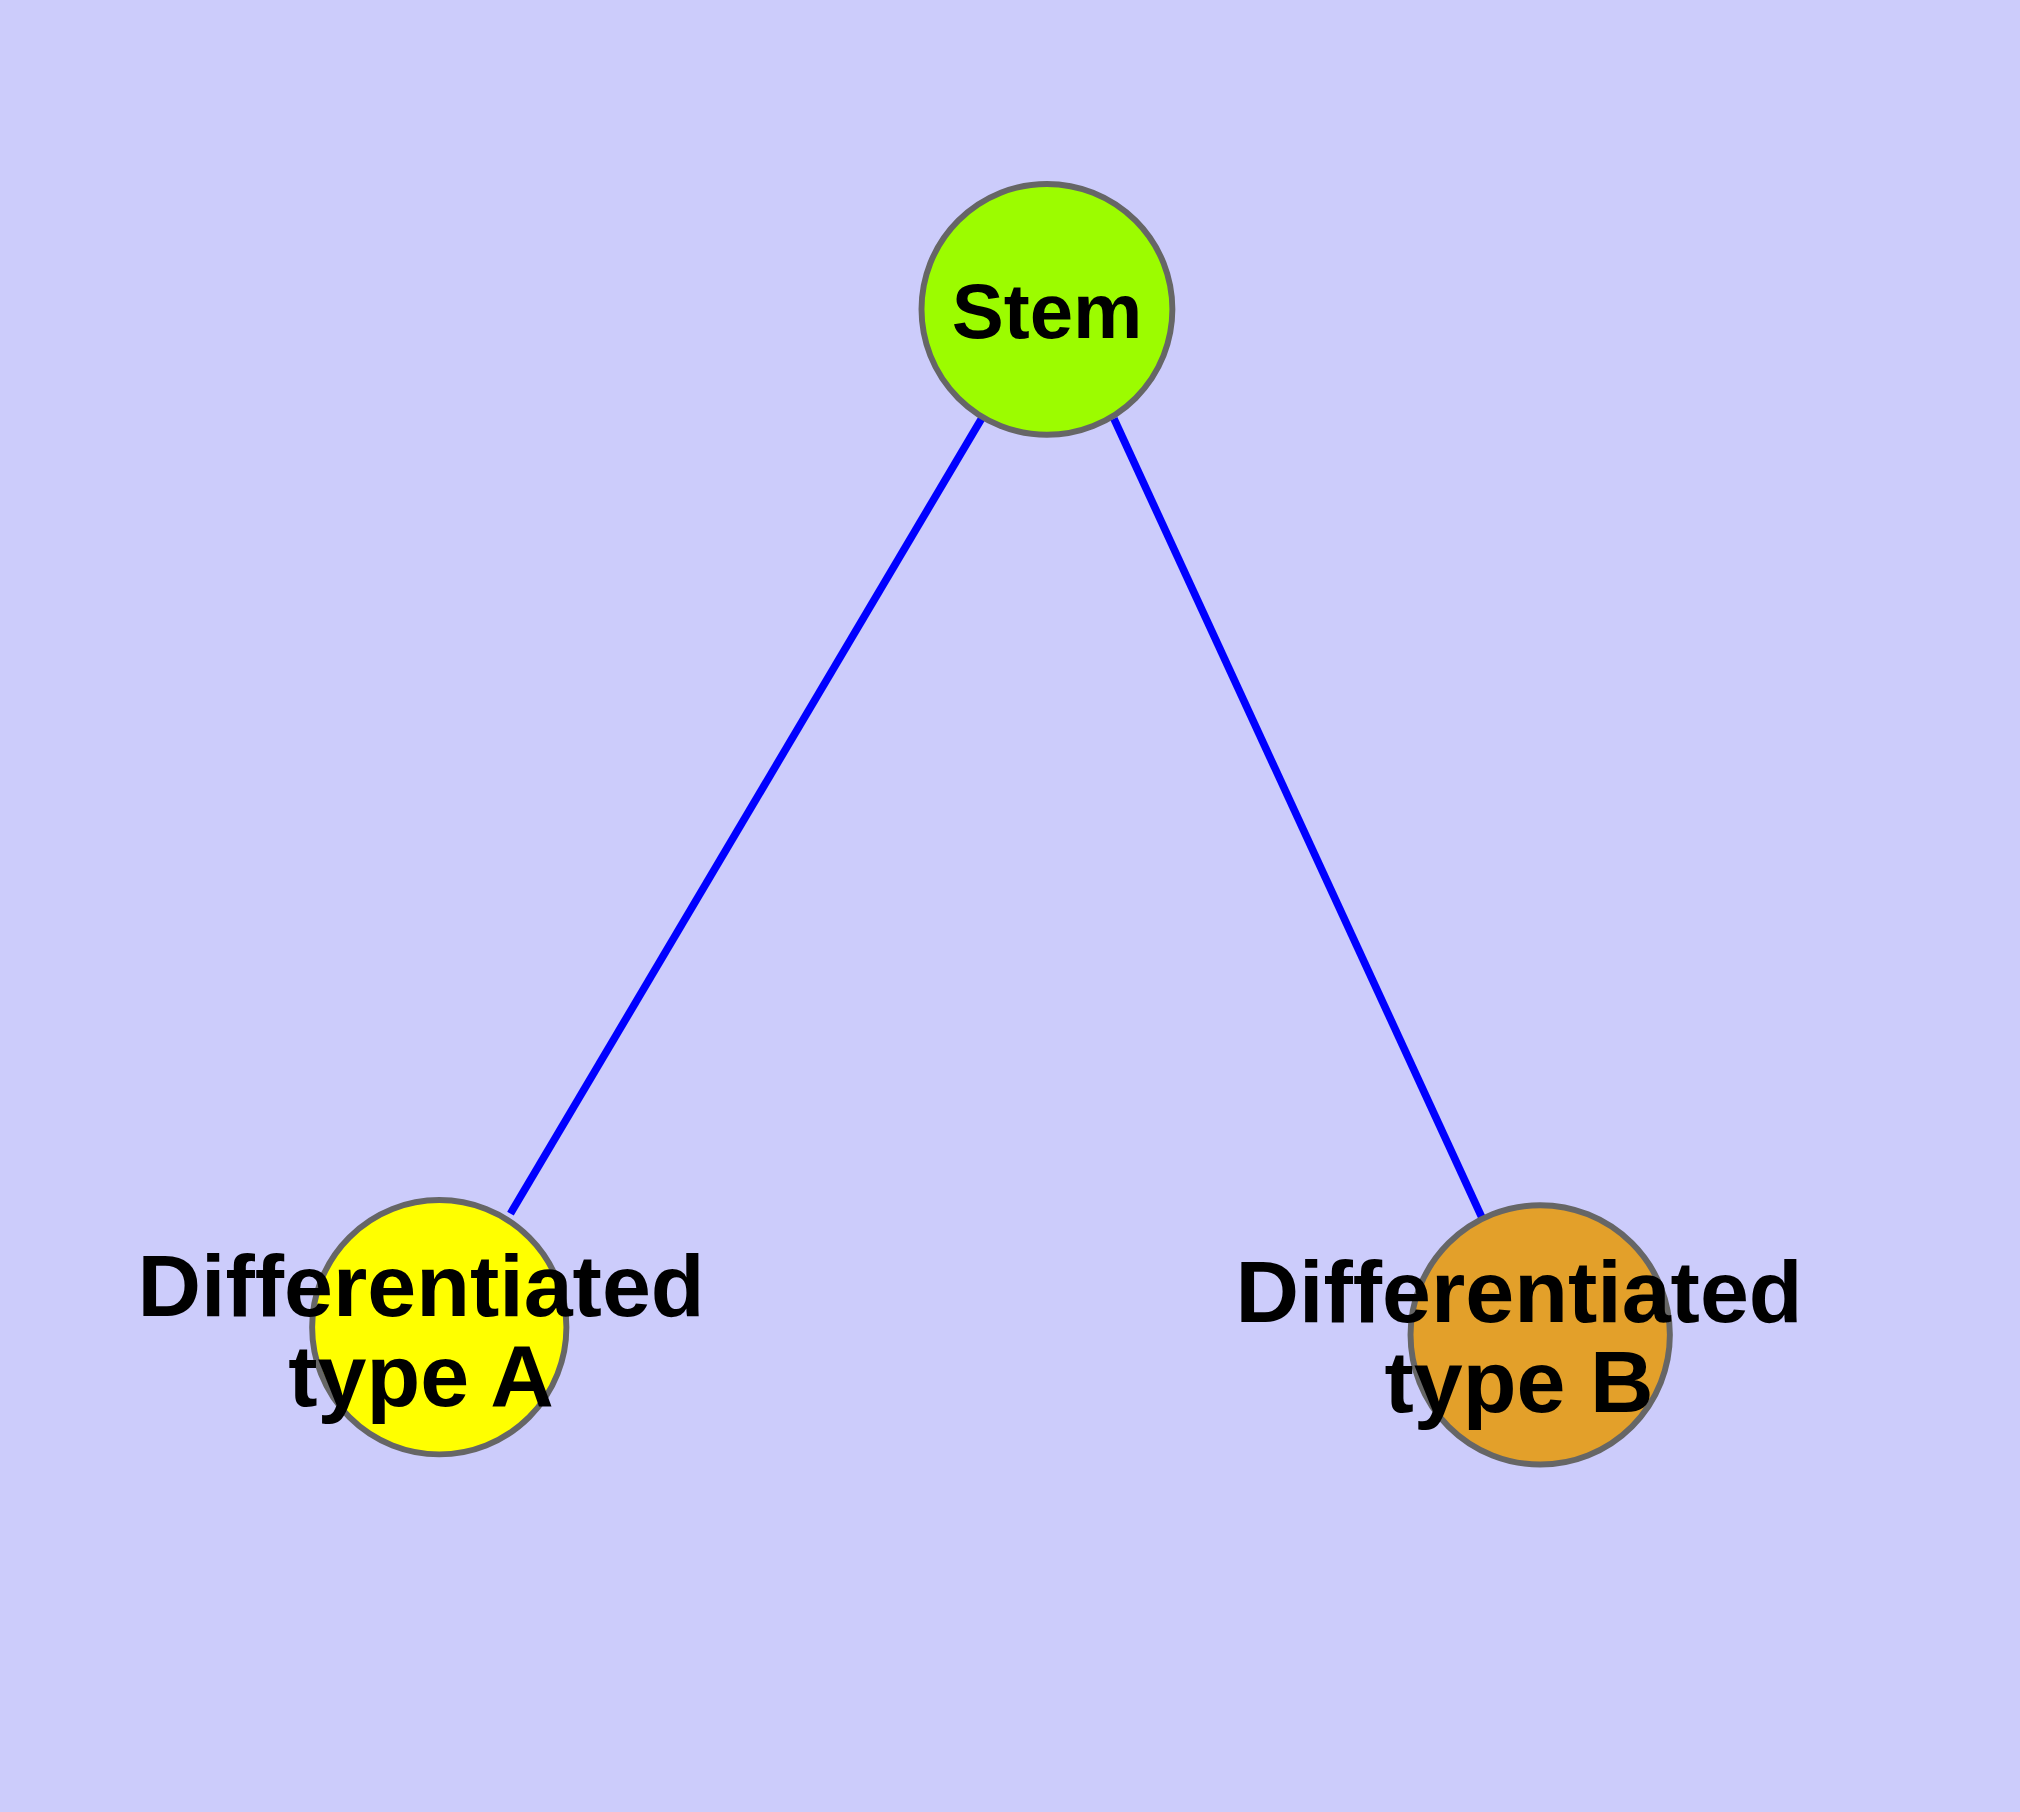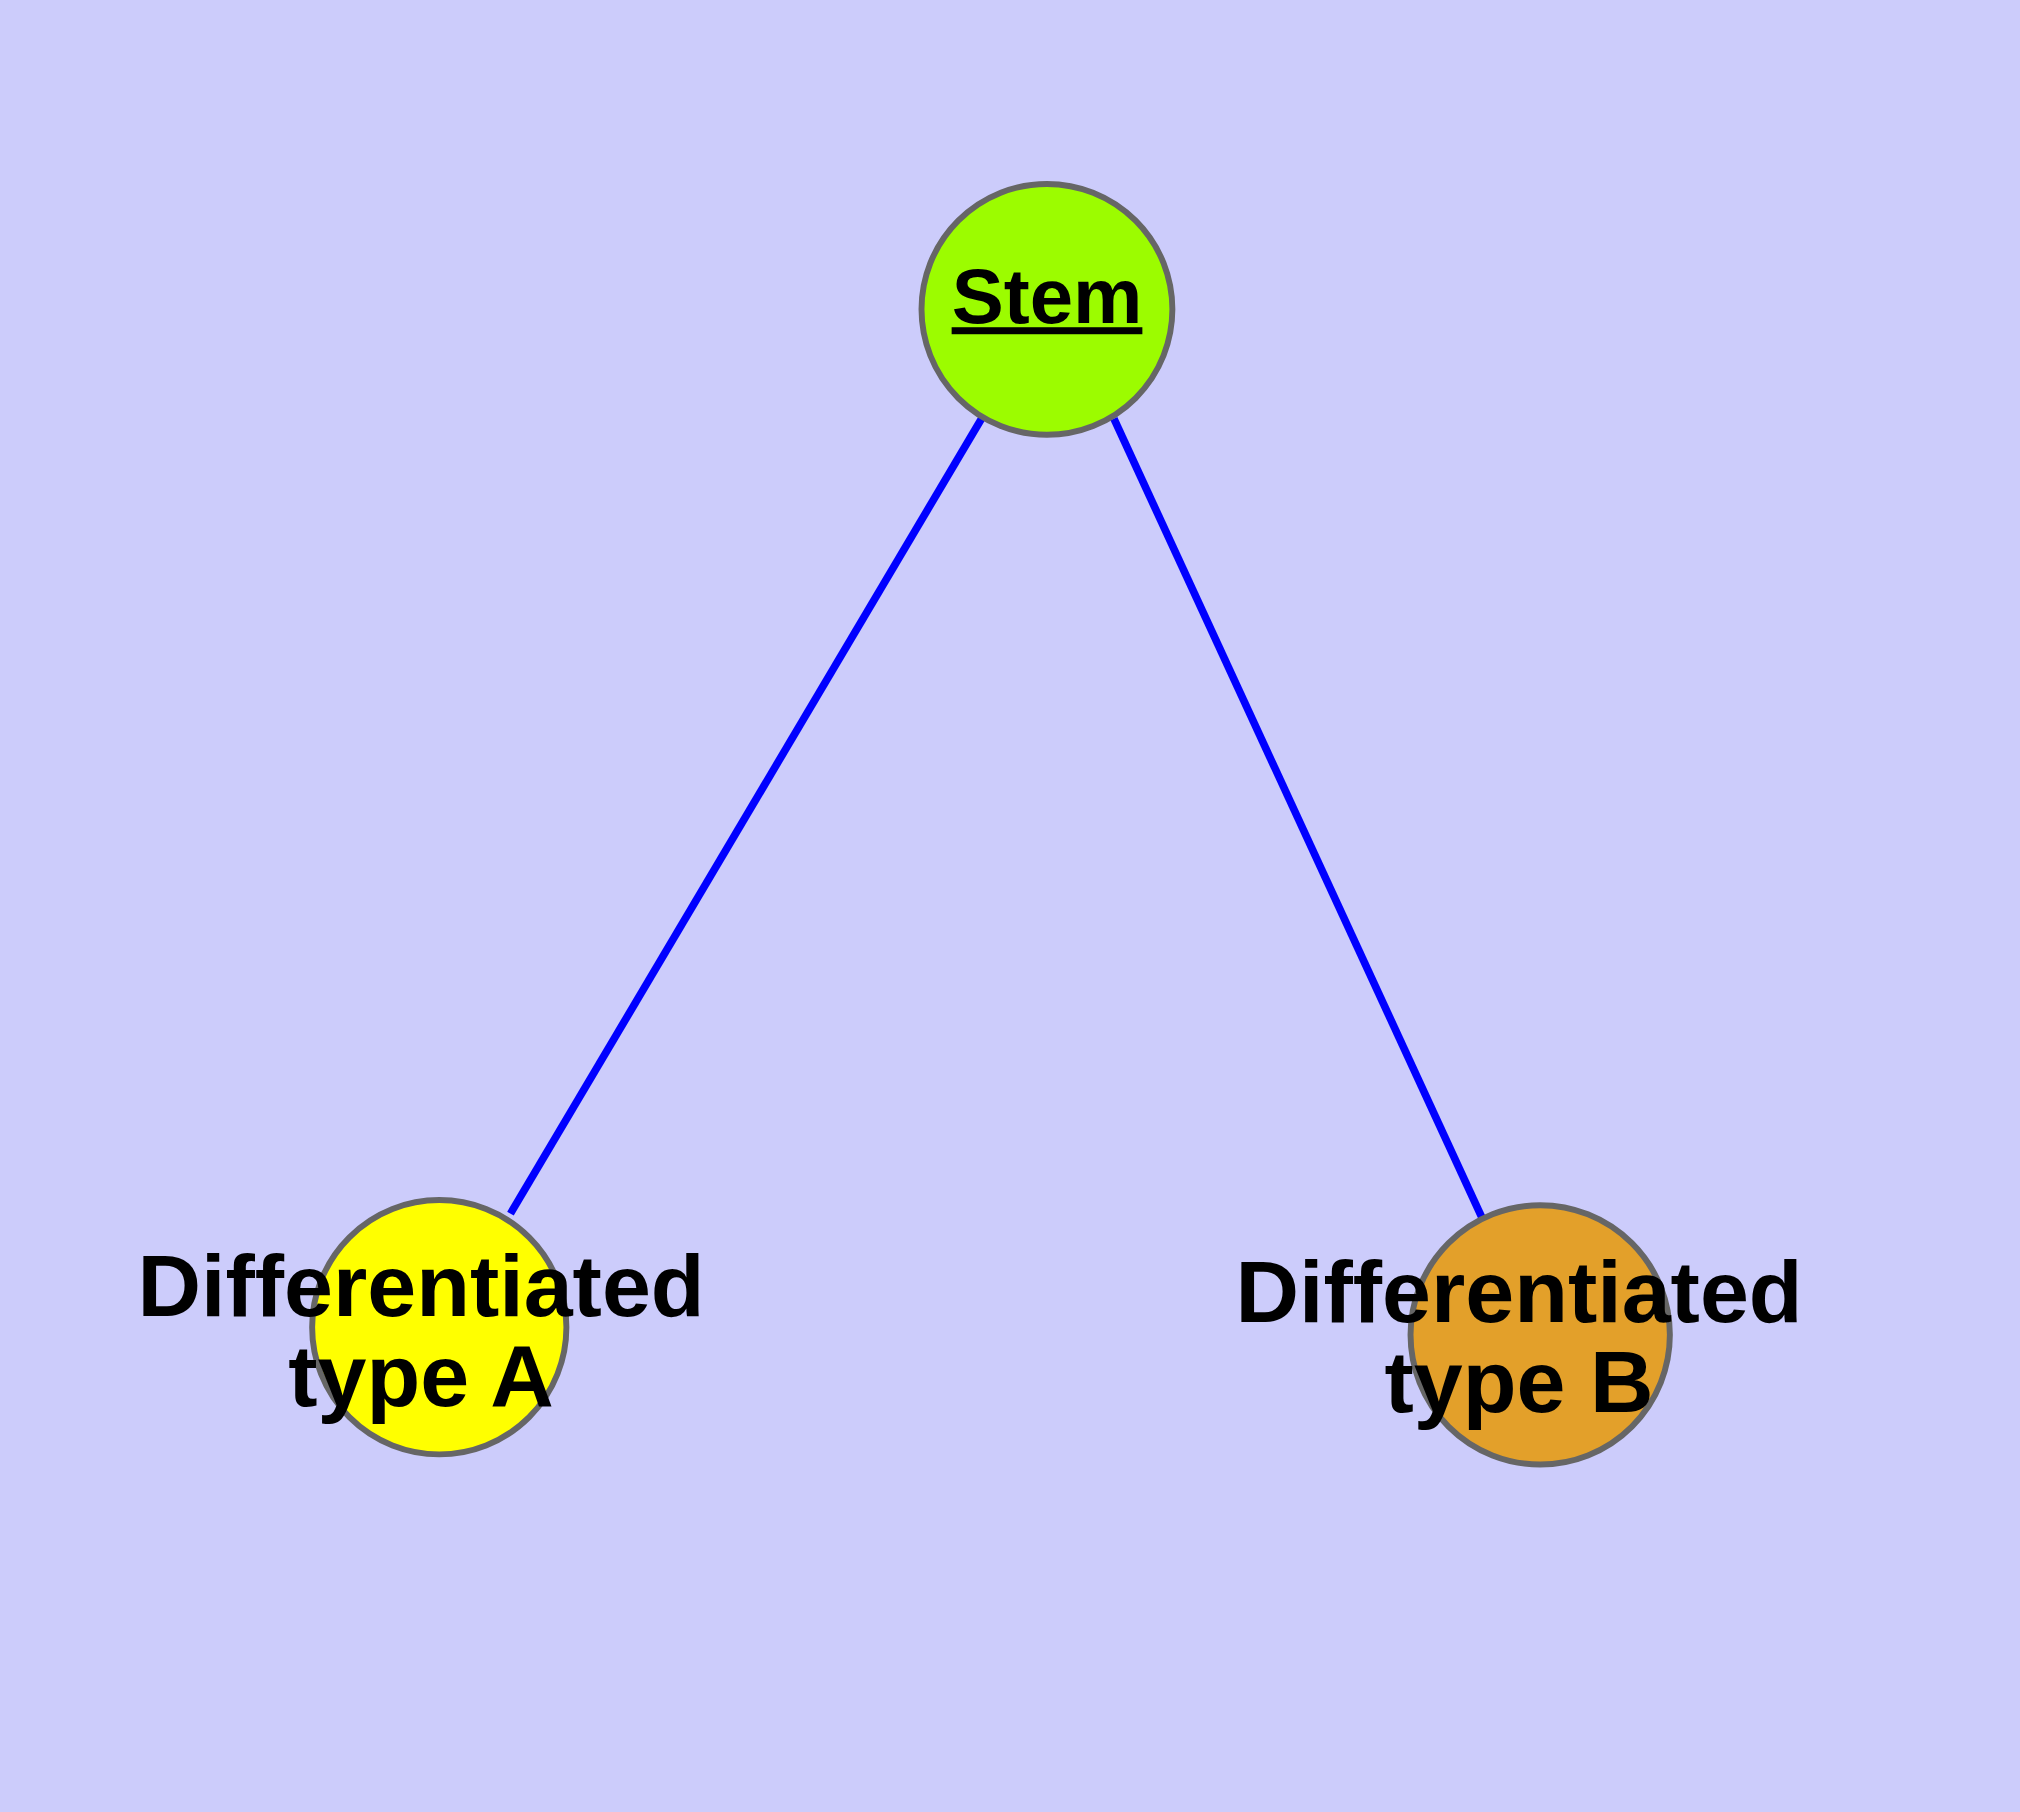--- a/index.html
+++ b/index.html
@@ -29,23 +29,22 @@
     font-weight: bold;
     text-align: center;
     white-space: pre;
     line-height: 1.02;
     pointer-events: none;
     font-family: "Liberation Sans", "DejaVu Sans", sans-serif;
   }
   #label-stem {
     font-size: 78px;
     left: 1047px;
-    top: 297px;
+    top: 312px;
     transform: translate(-50%, -50%);
-    text-decoration: underline;
   }
   #label-type-a {
     font-size: 88px;
     left: 421px;
     top: 1331px;
     transform: translate(-50%, -50%);
   }
   #label-type-b {
     font-size: 88px;
     left: 1519px;

